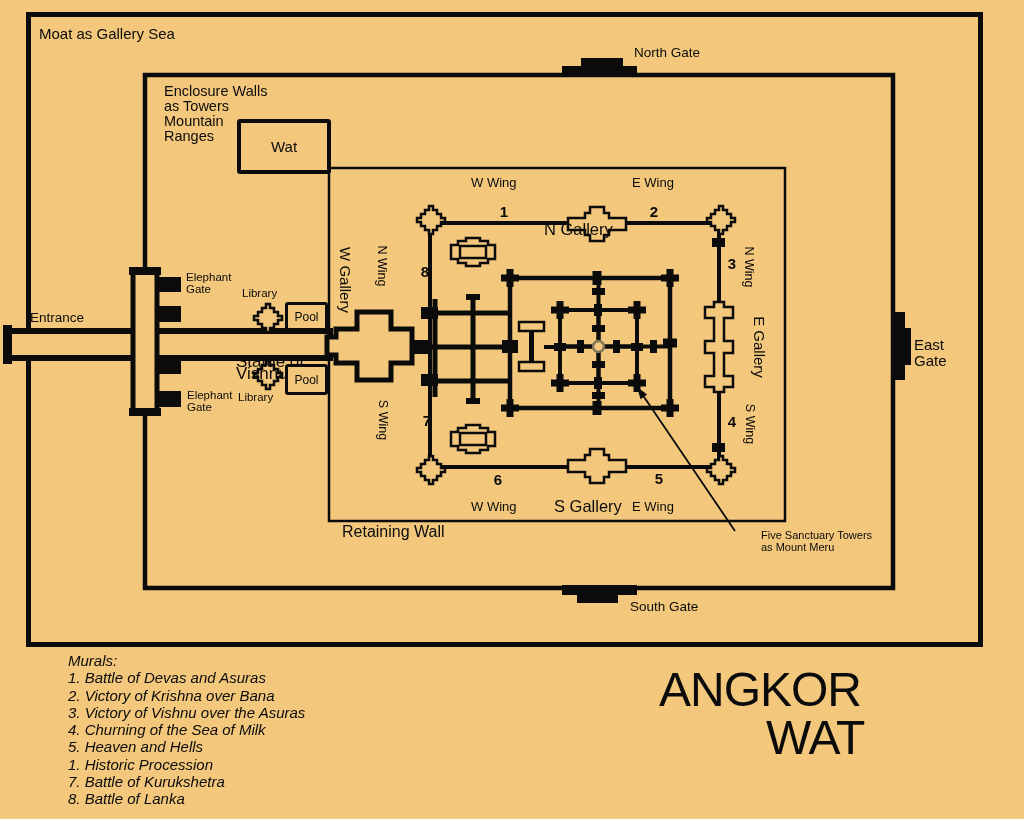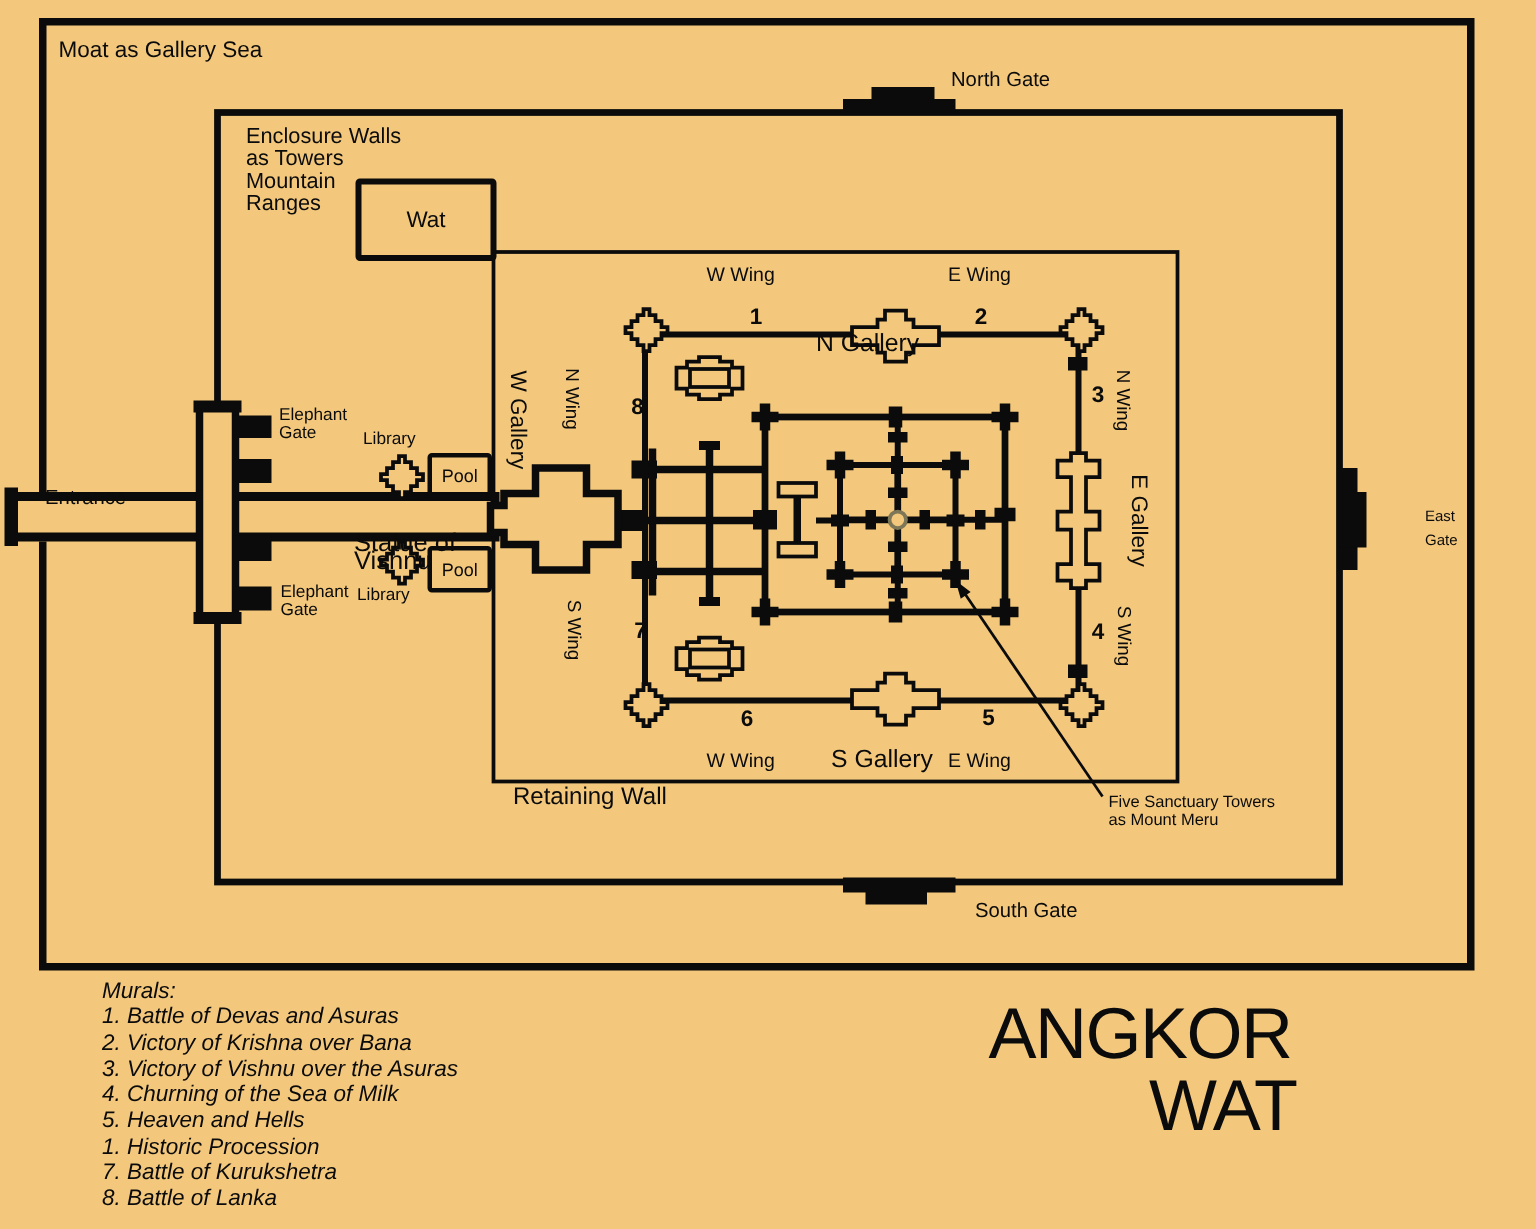--- a/index.html
+++ b/index.html
@@ -177,27 +177,27 @@
   <div>as Towers</div>
   <div>Mountain</div>
   <div>Ranges</div>
 </div>
 
 <div class="box" style="left:237px;top:119px;width:86px;height:47px;border-width:4px;">
   <span style="font-size:15px;">Wat</span>
 </div>
 
 <div class="lbl" style="left:634px;top:46px;font-size:13.5px;">North Gate</div>
-<div class="lbl" style="left:630px;top:600px;font-size:13.5px;margin-left:20px;">South Gate</div>
-<div class="lbl" style="left:914px;top:337px;font-size:10px;line-height:16px;margin-left:36px;">
+<div class="lbl" style="left:630px;top:600px;font-size:13.5px;">South Gate</div>
+<div class="lbl" style="left:914px;top:337px;font-size:15px;line-height:16px;">
   <div>East</div>
   <div>Gate</div>
 </div>
 
-<div class="lbl" style="left:30px;top:325px;font-size:13.5px;">Entrance</div>
+<div class="lbl" style="left:30px;top:311px;font-size:13.5px;">Entrance</div>
 
 <div class="lbl" style="left:186px;top:272px;font-size:11.5px;line-height:11.5px;">
   <div>Elephant</div>
   <div>Gate</div>
 </div>
 <div class="lbl" style="left:242px;top:287px;font-size:11.5px;">Library</div>
 <div class="box" style="left:285px;top:302px;width:37px;height:24px;">
   <span style="font-size:12px;">Pool</span>
 </div>
 <div class="lbl" style="left:191px;top:356px;font-size:17px;line-height:12px;margin-left:45px;">
@@ -232,21 +232,21 @@
 <div class="lbl ctr bold" style="left:654px;top:212px;font-size:15px;">2</div>
 <div class="lbl ctr bold" style="left:732px;top:264px;font-size:15px;">3</div>
 <div class="lbl ctr bold" style="left:732px;top:422px;font-size:15px;">4</div>
 <div class="lbl ctr bold" style="left:659px;top:479px;font-size:15px;">5</div>
 <div class="lbl ctr bold" style="left:498px;top:480px;font-size:15px;">6</div>
 <div class="lbl ctr bold" style="left:427px;top:421px;font-size:15px;">7</div>
 <div class="lbl ctr bold" style="left:425px;top:272px;font-size:15px;">8</div>
 
 <div class="lbl" style="left:342px;top:524px;font-size:16px;">Retaining Wall</div>
 
-<div class="lbl" style="left:739px;top:529px;font-size:11px;line-height:12px;">
+<div class="lbl" style="left:761px;top:529px;font-size:11px;line-height:12px;">
   <div>Five Sanctuary Towers</div>
   <div>as Mount Meru</div>
 </div>
 
 <div class="lbl murals" style="left:68px;top:652px;">
   <div>Murals:</div>
   <div>1. Battle of Devas and Asuras</div>
   <div>2. Victory of Krishna over Bana</div>
   <div>3. Victory of Vishnu over the Asuras</div>
   <div>4. Churning of the Sea of Milk</div>

